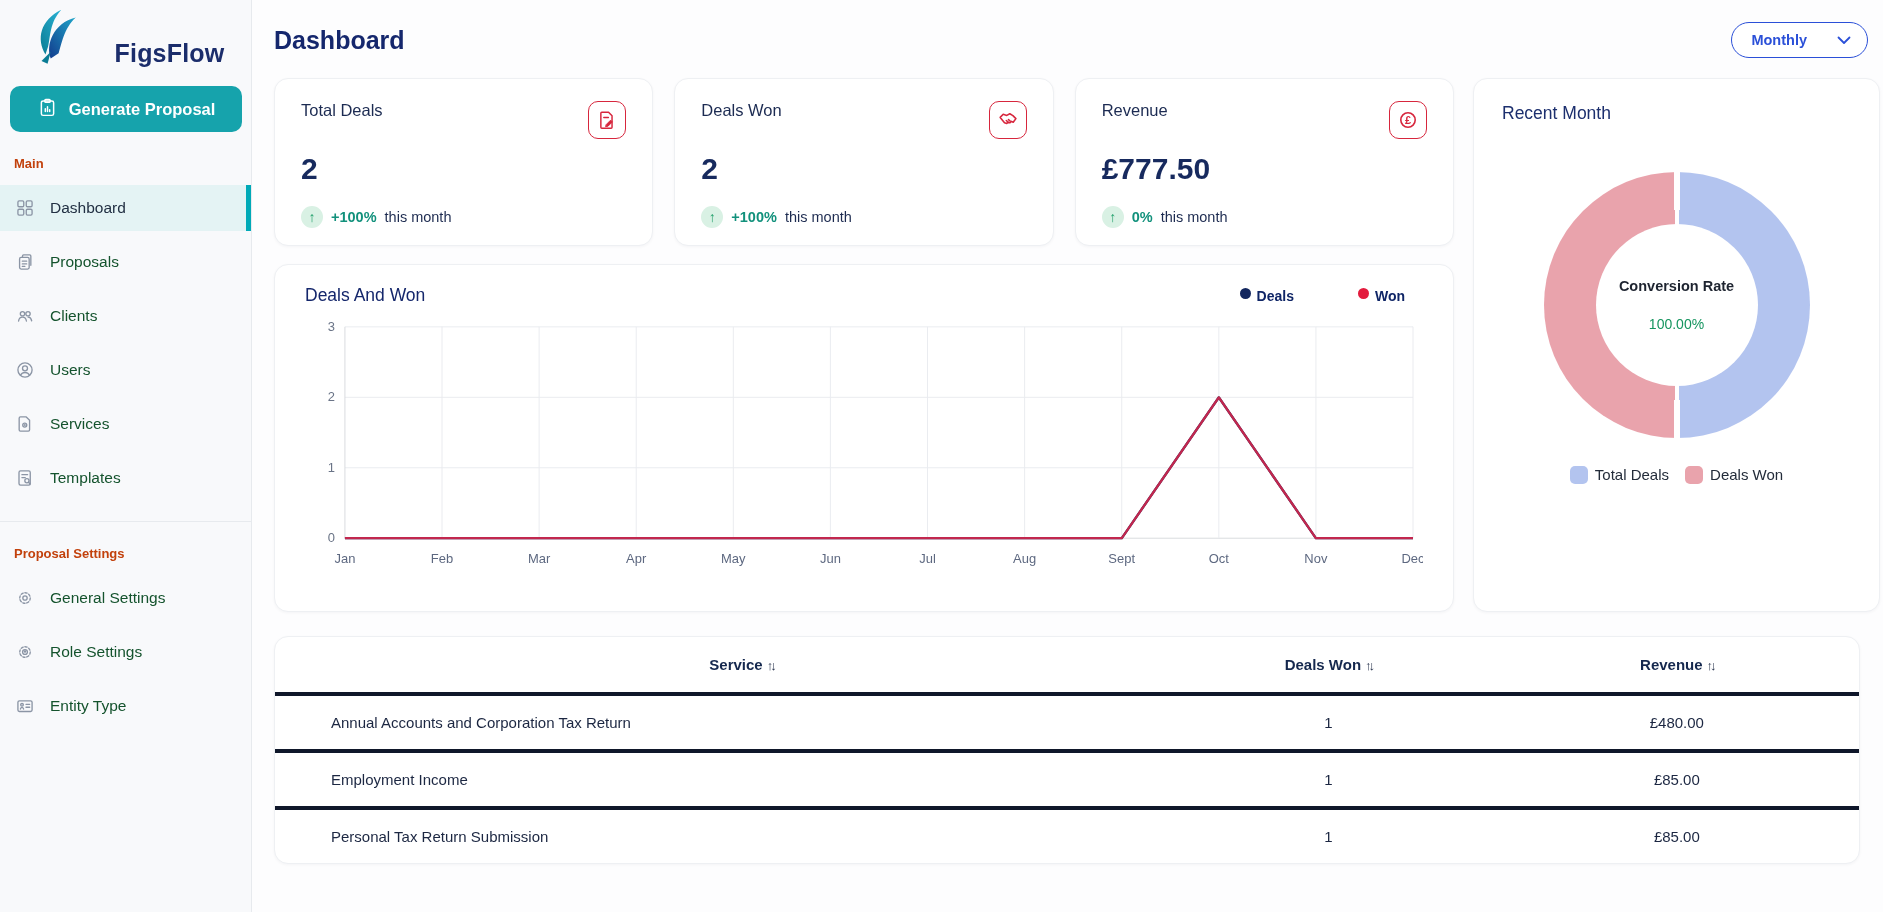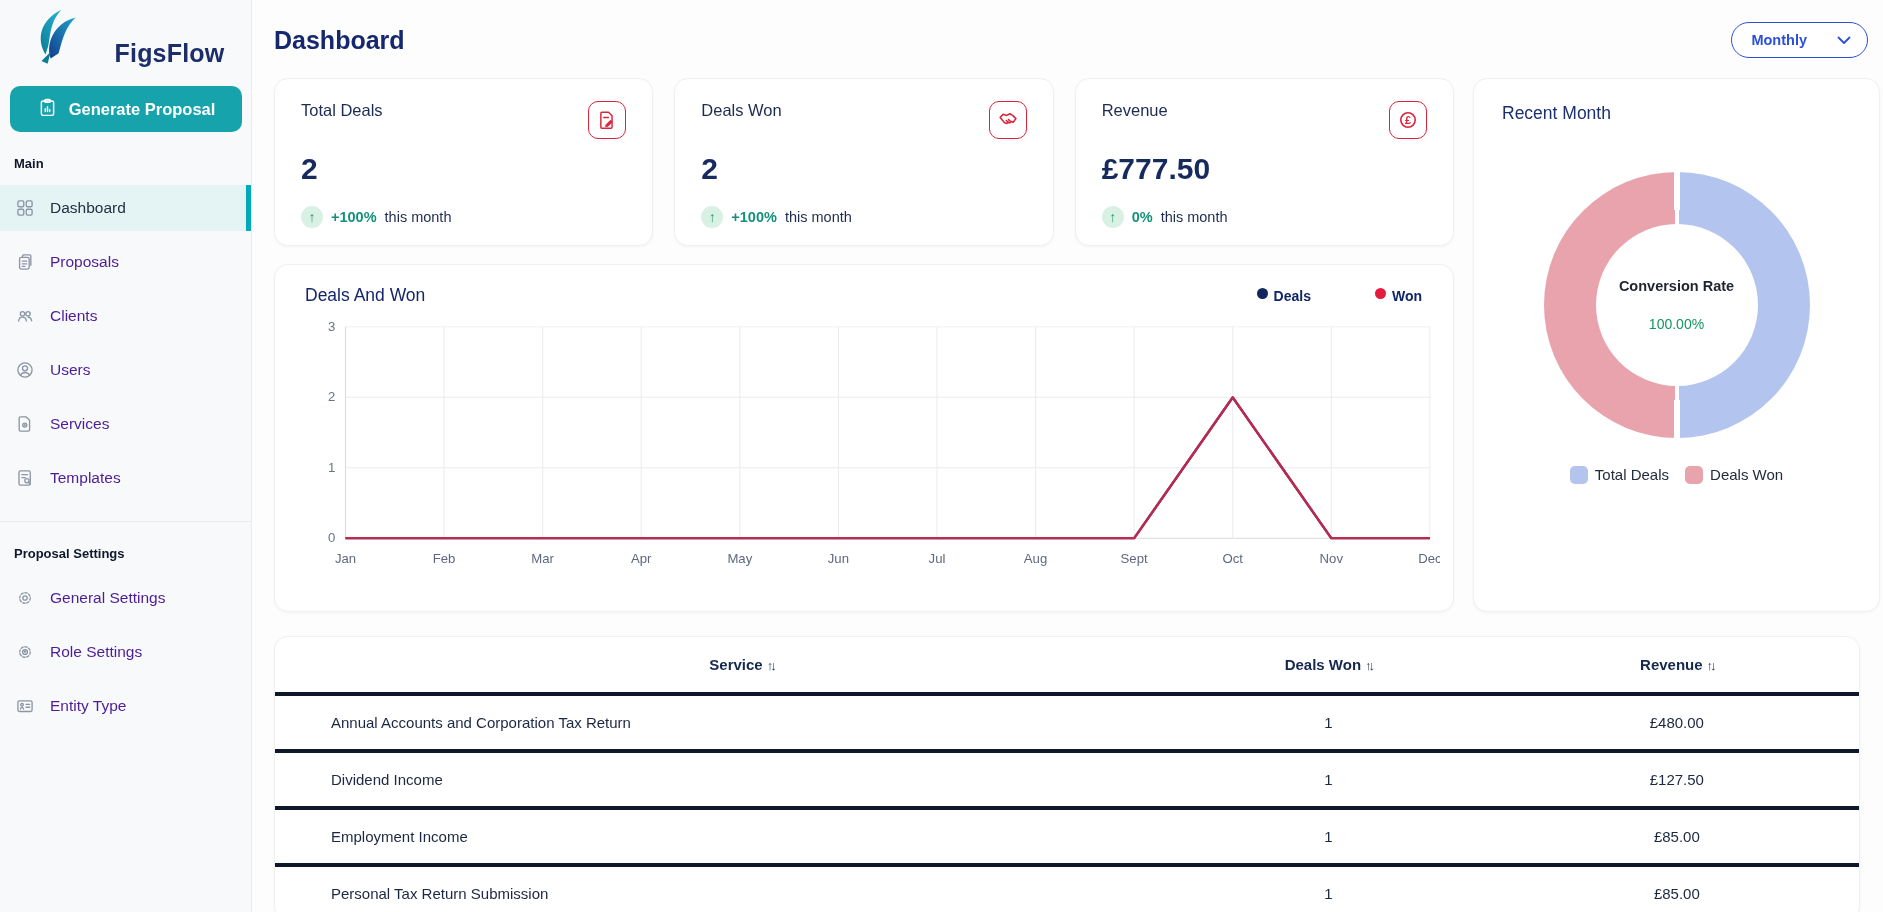--- a/index.html
+++ b/index.html
@@ -8,24 +8,24 @@
   .app { display:flex; width:1883px; height:912px; }
 
   
   .sidebar { width:252px; min-width:252px; background:#f8f9fb; border-right:1px solid #e7eaee; height:100%; position:relative; }
   .logo { display:flex; flex-direction:column; align-items:center; padding-top:8px; }
   .logo-row { display:flex; align-items:flex-end; justify-content:center;gap:36px; }
   .logo-text { font-size:25px; font-weight:bold; color:#1b2d6b; letter-spacing:.2px; margin-left:-6px; }
   .gen-btn { display:flex; align-items:center; justify-content:center; gap:11px; margin:18px 10px 0 10px; width:232px; height:46px;
     background:var(--accent-teal); color:#fff; border:none; border-radius:10px; font-family:inherit;
     font-size:16.5px; font-weight:bold; cursor:pointer; }
-  .nav-label { font-size:13px; font-weight:bold; color:#0f172a; padding:24px 14px 6px 14px; }
+  .nav-label { font-size:13px; font-weight:bold; color:#c2410c; padding:24px 14px 6px 14px; }
   .nav-item { display:flex; align-items:center; gap:15px; height:46px; padding-left:15px; margin-top:8px; cursor:pointer; position:relative; }
   .nav-item .nav-ic { display:flex; color:#8b95a5; }
-  .nav-item .nav-txt { font-size:15.5px; color:#4c1d95; }
+  .nav-item .nav-txt { font-size:15.5px; color:#14532d; }
   .nav-item.active { background:var(--accent-teal-light); }
   .nav-item.active .nav-txt { color:#223043; }
   .nav-item.active::after { content:""; position:absolute; right:0; top:0; width:5px; height:100%; background:#00a9b7; }
   .nav-divider { height:1px; background:#e7eaee; margin:20px 0 0 0; }
 
   
   .main { flex:1; padding:14px 0 0 22px; background:#fdfdfe; }
   .main-header { display:flex; align-items:center; justify-content:space-between; padding-right:15px; height:52px; }
   .page-title { font-size:25px; font-weight:bold; color:#15276d; }
   .period-select { display:inline-flex; align-items:center; gap:30px; border:1.6px solid var(--select-blue); border-radius:19px;
@@ -43,21 +43,21 @@
   .stat-ic { width:38px; height:38px; border:1.7px solid var(--icon-red); border-radius:10px; color:var(--icon-red);
     display:flex; align-items:center; justify-content:center; }
   .stat-value { font-size:30px; font-weight:bold; color:#172a5e; margin-top:13px; }
   .stat-change { display:flex; align-items:center; gap:8px; margin-top:20px; font-size:14.5px; }
   .up-badge { width:22px; height:22px; border-radius:50%; background:var(--positive-badge-bg); color:var(--positive-arrow);
     display:flex; align-items:center; justify-content:center; font-size:14px; }
   .pct { color:var(--positive-green); font-weight:bold; }
   .suffix { color:#1d2b50; }
 
   
-  .chart-card { margin-top:18px; height:348px; padding:20px 13px 10px 30px; }
+  .chart-card { margin-top:18px; height:348px; padding:20px 30px 10px 30px; }
   .chart-head { display:flex; justify-content:space-between; align-items:center; }
   .chart-title { font-size:17.5px; color:#14266b; }
   .chart-legend { display:flex; gap:64px; margin-right:18px; }
   .legend-item { display:flex; align-items:flex-start; gap:6px; cursor:pointer; }
   .legend-dot { width:11px; height:11px; border-radius:50%; }
   .legend-lbl { font-size:14px; font-weight:bold; color:#0f2566; }
   .chart-svg { width:100%; height:272px; margin-top:8px; }
   .chart-svg text { font-family:"Liberation Sans", sans-serif; }
 
   
@@ -381,25 +381,20 @@
     <span>Revenue</span><span class="sort-icon">↑↓</span></th>
             </tr>
           </thead>
           <tbody>
             <tr>
               <td class="left">Annual Accounts and Corporation Tax Return</td>
               <td class="center">1</td>
               <td class="center">£480.00</td>
             </tr>
             <tr>
-              <td class="left">Dividend Income</td>
-              <td class="center">1</td>
-              <td class="center">£127.50</td>
-            </tr>
-            <tr>
               <td class="left">Employment Income</td>
               <td class="center">1</td>
               <td class="center">£85.00</td>
             </tr>
             <tr>
               <td class="left">Personal Tax Return Submission</td>
               <td class="center">1</td>
               <td class="center">£85.00</td>
             </tr>
           </tbody>

